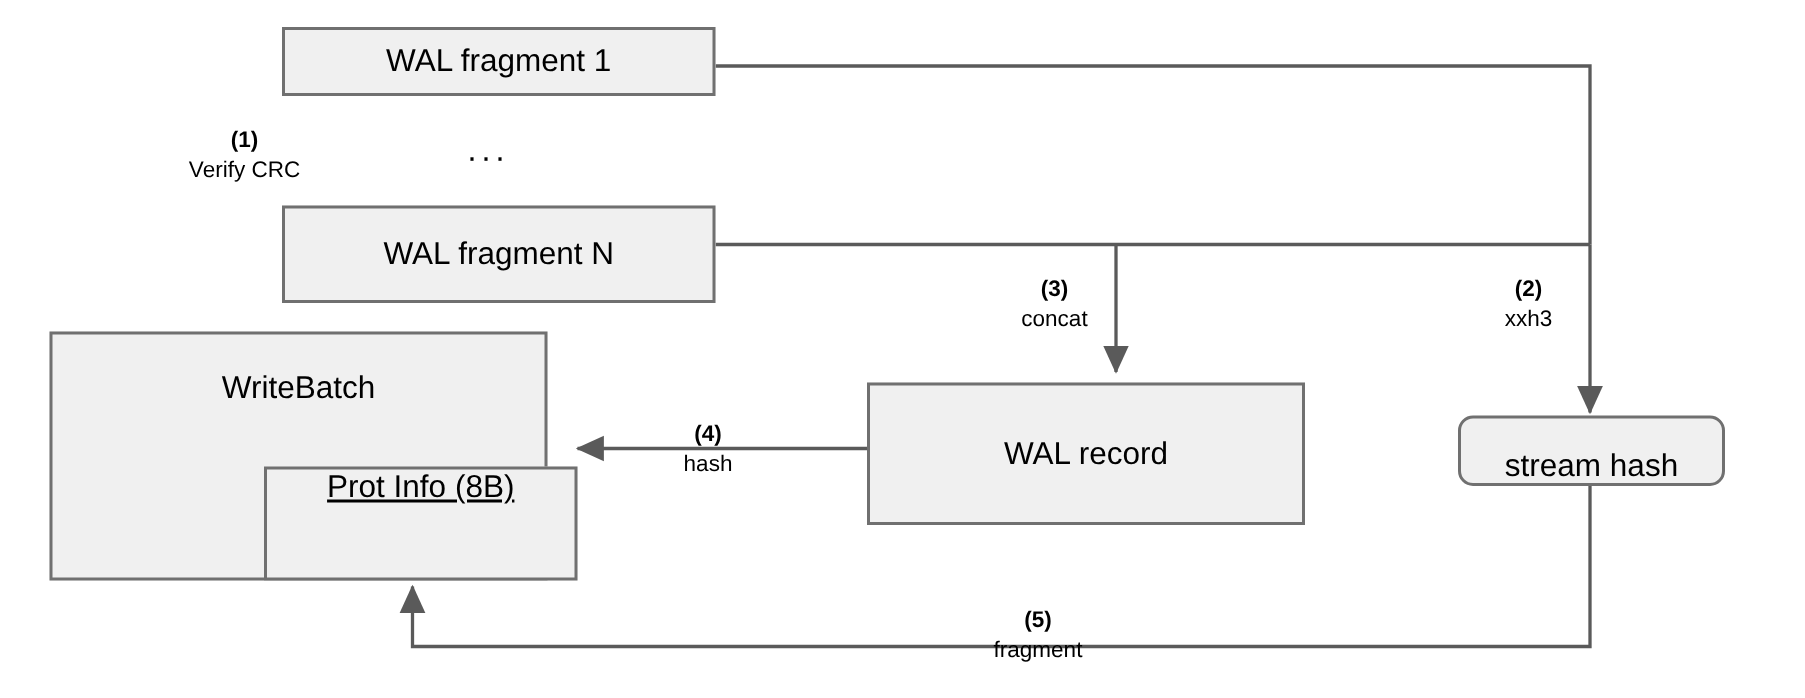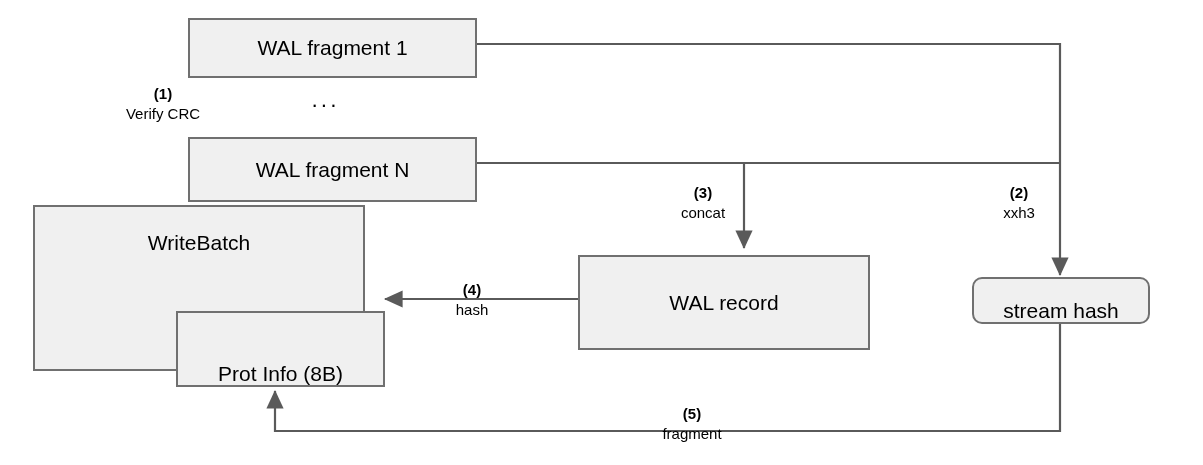--- a/index.html
+++ b/index.html
@@ -40,21 +40,22 @@
     white-space: nowrap;
   }
   .node.rounded {
     border-radius: 10px;
   }
   .node.top-label {
     align-items: flex-start;
     padding-top: 24px;
   }
   .node.nested-label {
-    align-items: flex-end;
+    align-items: flex-start;
+    text-decoration: underline;
   }
   .edge-label {
     position: absolute;
     color: #000000;
     font-size: 15px;
     line-height: 1.25;
     text-align: center;
     white-space: nowrap;
     transform: translateX(-50%);
   }
@@ -111,29 +112,29 @@
 
     <path d="M1060,163 L1060,275" fill="none" stroke="#5a5a5a" stroke-width="2.2" marker-end="url(#arrowhead)"></path>
 
     <path d="M744,163 L744,248" fill="none" stroke="#5a5a5a" stroke-width="2.2" marker-end="url(#arrowhead)"></path>
 
     <path d="M586,299 L385,299" fill="none" stroke="#5a5a5a" stroke-width="2.2" marker-end="url(#arrowhead)"></path>
 
     <path d="M1060,324 L1060,431 L275,431 L275,391" fill="none" stroke="#5a5a5a" stroke-width="2.2" marker-end="url(#arrowhead)"></path>
   </svg>
 
-  <div class="node" style="left:188px; top:18px; width:289px; height:60px;">
+  <div class="node" style="left:188px; top:18px; width:289px; height:46px;">
     <span>WAL fragment 1</span>
   </div>
 
   <div class="node" style="left:188px; top:137px; width:289px; height:65px;">
     <span>WAL fragment N</span>
   </div>
 
-  <div class="node top-label" style="left:33px; top:205px; width:332px; height:166px;">
+  <div class="node top-label" style="left:33px; top:221px; width:332px; height:166px;">
     <span>WriteBatch</span>
   </div>
 
   <div class="node nested-label" style="left:176px; top:311px; width:209px; height:76px;">
     <span>Prot Info (8B)</span>
   </div>
 
   <div class="node" style="left:578px; top:255px; width:292px; height:95px;">
     <span>WAL record</span>
   </div>

